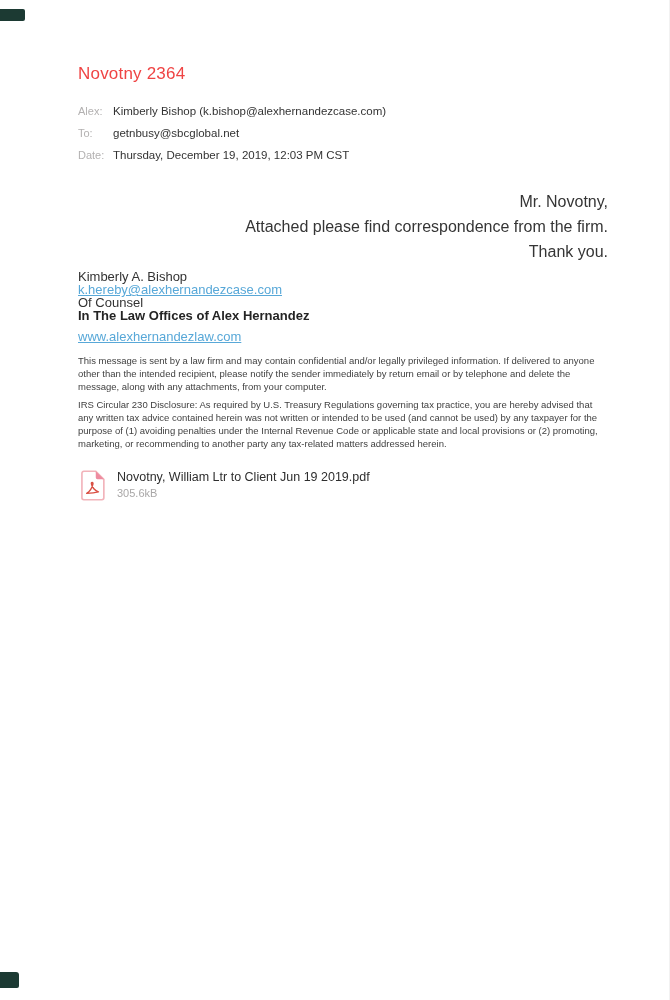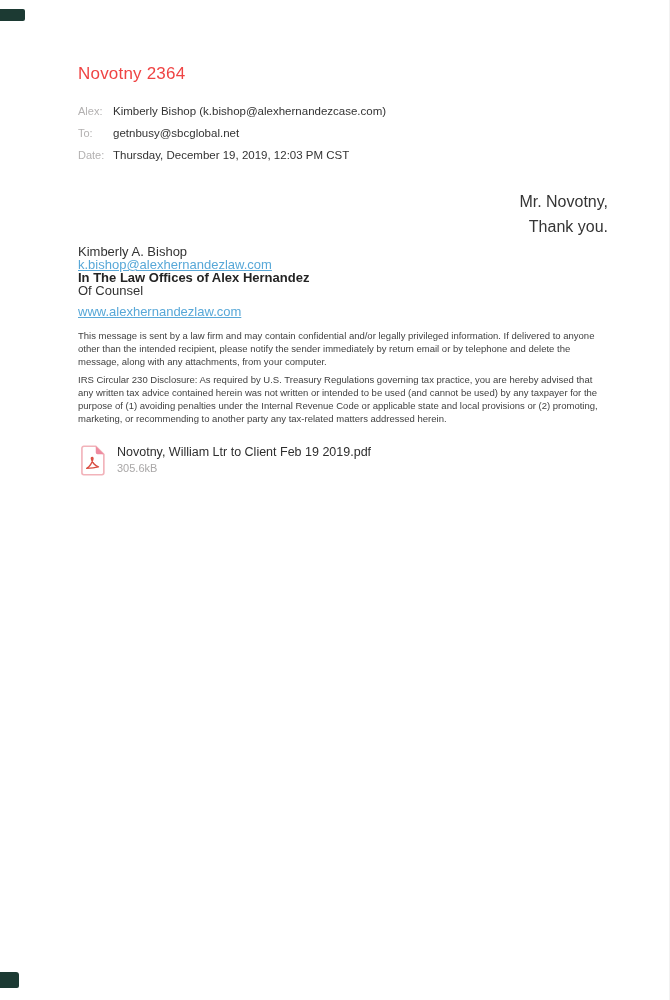--- a/index.html
+++ b/index.html
@@ -80,42 +80,43 @@
         <span class="hdr-value">getnbusy@sbcglobal.net</span>
       </div>
       <div class="hdr-row">
         <span class="hdr-label">Date:</span>
         <span class="hdr-value">Thursday, December 19, 2019, 12:03 PM CST</span>
       </div>
     </div>
 
     <div class="body-block">
       <p>Mr. Novotny,</p>
+      <p>Attached please find correspondence from the firm.</p>
       <p>Thank you.</p>
     </div>
 
     <div class="signature">
       <span class="sig-line">Kimberly A. Bishop</span>
-      <a href="#" class="link underline">k.bishop@alexhernandezlaw.com</a>
+      <a href="#" class="link underline">k.hereby@alexhernandezcase.com</a>
+      <span class="sig-line">Of Counsel</span>
       <span class="sig-line sig-firm">In The Law Offices of Alex Hernandez</span>
-      <span class="sig-line">Of Counsel</span>
       <a href="#" class="link underline sig-website">www.alexhernandezlaw.com</a>
     </div>
 
     <p class="disclaimer">This message is sent by a law firm and may contain confidential and/or legally privileged information. If delivered to anyone other than the intended recipient, please notify the sender immediately by return email or by telephone and delete the message, along with any attachments, from your computer.</p>
     <p class="disclaimer second">IRS Circular 230 Disclosure: As required by U.S. Treasury Regulations governing tax practice, you are hereby advised that any written tax advice contained herein was not written or intended to be used (and cannot be used) by any taxpayer for the purpose of (1) avoiding penalties under the Internal Revenue Code or applicable state and local provisions or (2) promoting, marketing, or recommending to another party any tax-related matters addressed herein.</p>
 
     <div class="attachment">
       <span class="pdf-icon">
         <svg width="25" height="31" viewBox="0 0 26 32" xmlns="http://www.w3.org/2000/svg">
           <path d="M4 1.2 H16.4 L24.8 9.6 V28.8 a2 2 0 0 1 -2 2 H4 a2 2 0 0 1 -2 -2 V3.2 a2 2 0 0 1 2 -2 Z" fill="#ffffff" stroke="var(--pdf-pink-outline)" stroke-width="1.7"></path>
           <path d="M16.4 1.2 L24.8 9.6 H18.2 a1.8 1.8 0 0 1 -1.8 -1.8 Z" fill="var(--pdf-fold-pink)"></path>
           <path d="M7 24.2 C10.2 22.2 12.6 18.2 13.4 14.6 C13.9 12.3 11.5 12 11.9 14.4 C12.4 17.8 15.6 21.6 19.2 22.6 C15.6 23.4 11.3 23.9 7 24.2 Z" fill="none" stroke="var(--pdf-red)" stroke-width="1.5" stroke-linejoin="round"></path>
         </svg>
       </span>
       <span>
-        <span class="att-filename" style="display:block">Novotny, William Ltr to Client Feb 19 2019.pdf</span>
+        <span class="att-filename" style="display:block">Novotny, William Ltr to Client Jun 19 2019.pdf</span>
         <span class="att-filesize" style="display:block">305.6kB</span>
       </span>
     </div>
 
   </div>
 </div>
 
 </body></html>

